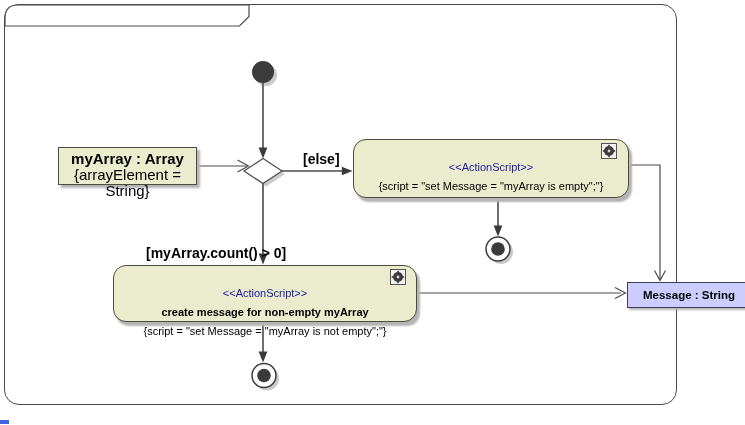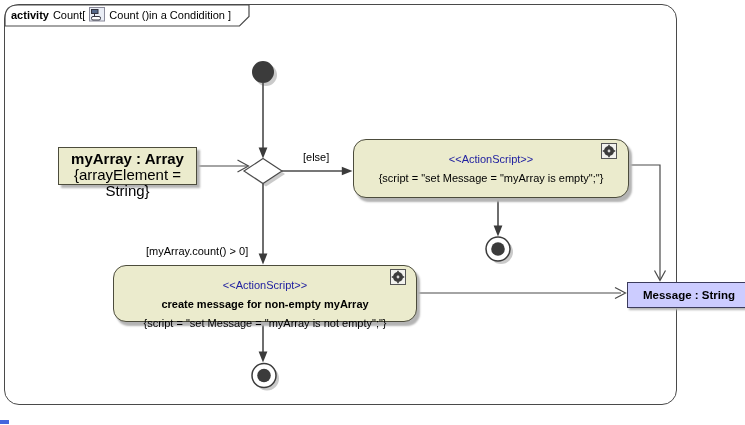--- a/index.html
+++ b/index.html
@@ -21,31 +21,31 @@
   .frame-tab-text .kw { font-weight:bold; }
   .node { position:absolute; box-sizing:border-box; z-index:3; color:#000; }
   .obj-node {
     background:var(--node-fill,#ebebcd); border:1px solid var(--node-border,#4c4c3c);
     box-shadow:3px 3px 2px var(--shadow,rgba(125,125,125,0.55));
     text-align:center; font-size:15px; line-height:16px; padding-top:3px;
   }
   .action-node {
     background:var(--node-fill,#ebebcd); border:1px solid var(--node-border,#4c4c3c);
     border-radius:13px; box-shadow:3px 4px 2px var(--shadow,rgba(125,125,125,0.55));
-    text-align:center; font-size:11px; line-height:19px; padding-top:10px;
+    text-align:center; font-size:11px; line-height:19px; padding-top:18px;
   }
   .stereotype { color:var(--stereotype-text,#2020a0); }
   .action-name { font-weight:bold; }
   .gear { position:absolute; top:3px; }
   .message-node {
     background:var(--message-fill,#ccccff); border:1px solid var(--message-border,#3c3c5c);
     box-shadow:2px 2px 2px var(--shadow,rgba(125,125,125,0.45));
     font-weight:bold; font-size:11.5px; text-align:center; line-height:24px; z-index:4;
   }
-  .guard-label { position:absolute; z-index:3; font-size:11px; color:#000; white-space:nowrap; }
+  .guard-label { position:absolute; z-index:3; font-size:14px; color:#000; white-space:nowrap;font-weight:bold; }
   .bold { font-weight:bold; }
   .blue-artifact { position:absolute; left:0px; top:420px; width:9px; height:4px;
     background:#4466dd; z-index:5; }
 </style>
 </head>
 <body>
 
 <div class="canvas">
 
   <div class="frame"></div>
@@ -102,31 +102,20 @@
     <circle cx="267" cy="378.5" r="12" fill="#b4b4b4" opacity="0.7"></circle>
     <circle cx="264" cy="375.5" r="12" fill="#ffffff" stroke="#3b3b3b" stroke-width="1.5"></circle>
     <circle cx="264" cy="375.5" r="6.8" fill="#3b3b3b"></circle>
 
     <g>
       <line x1="417.5" y1="293" x2="621" y2="293" stroke="#4a4a4a" stroke-width="1.2"></line>
       <polyline points="615,287.5 625.5,293 615,298.5" fill="none" stroke="#4a4a4a" stroke-width="1.2"></polyline>
     </g>
   </svg>
 
-  <div class="frame-tab-text">
-    <span class="kw">activity</span>
-    <span>Count[</span>
-    <svg width="16" height="15" class="title-icon">
-      <rect x="0.5" y="0.5" width="15" height="13.5" fill="#e9edf5" stroke="#8a8a9a"></rect>
-      <rect x="2.5" y="2.5" width="6.5" height="4" fill="#55688a" stroke="#33333f"></rect>
-      <line x1="5.5" y1="6.5" x2="5.5" y2="10" stroke="#33333f"></line>
-      <rect x="2.5" y="9.5" width="9" height="3.5" rx="1.5" fill="#ffffff" stroke="#33333f"></rect>
-    </svg>
-    <span>Count ()in a Condidition ]</span>
-  </div>
 
   <div class="node obj-node" style="left:58px; top:147px; width:139px; height:38px;">
     <div class="bold">myArray : Array</div>
     <div>{arrayElement = String}</div>
   </div>
 
   <div class="guard-label" style="left:303px; top:151px;">[else]</div>
 
   <div class="guard-label" style="left:146px; top:220px;margin-top:25px;">[myArray.count() &gt; 0]</div>
 

